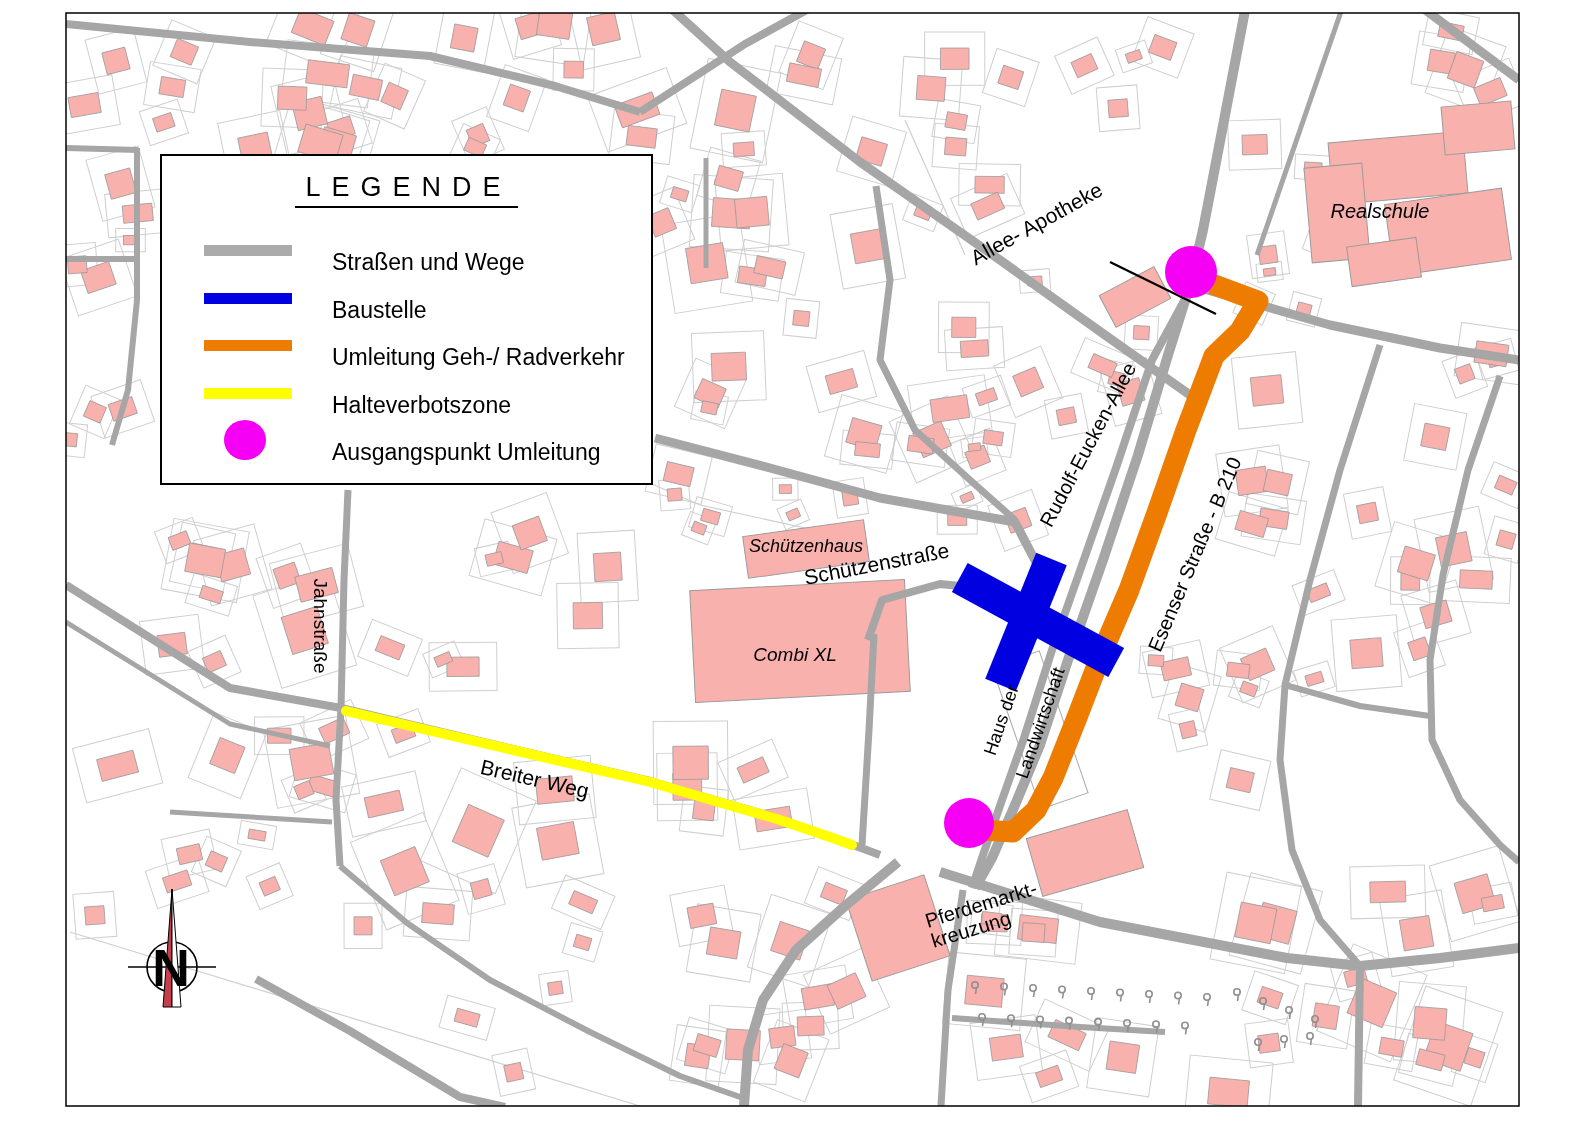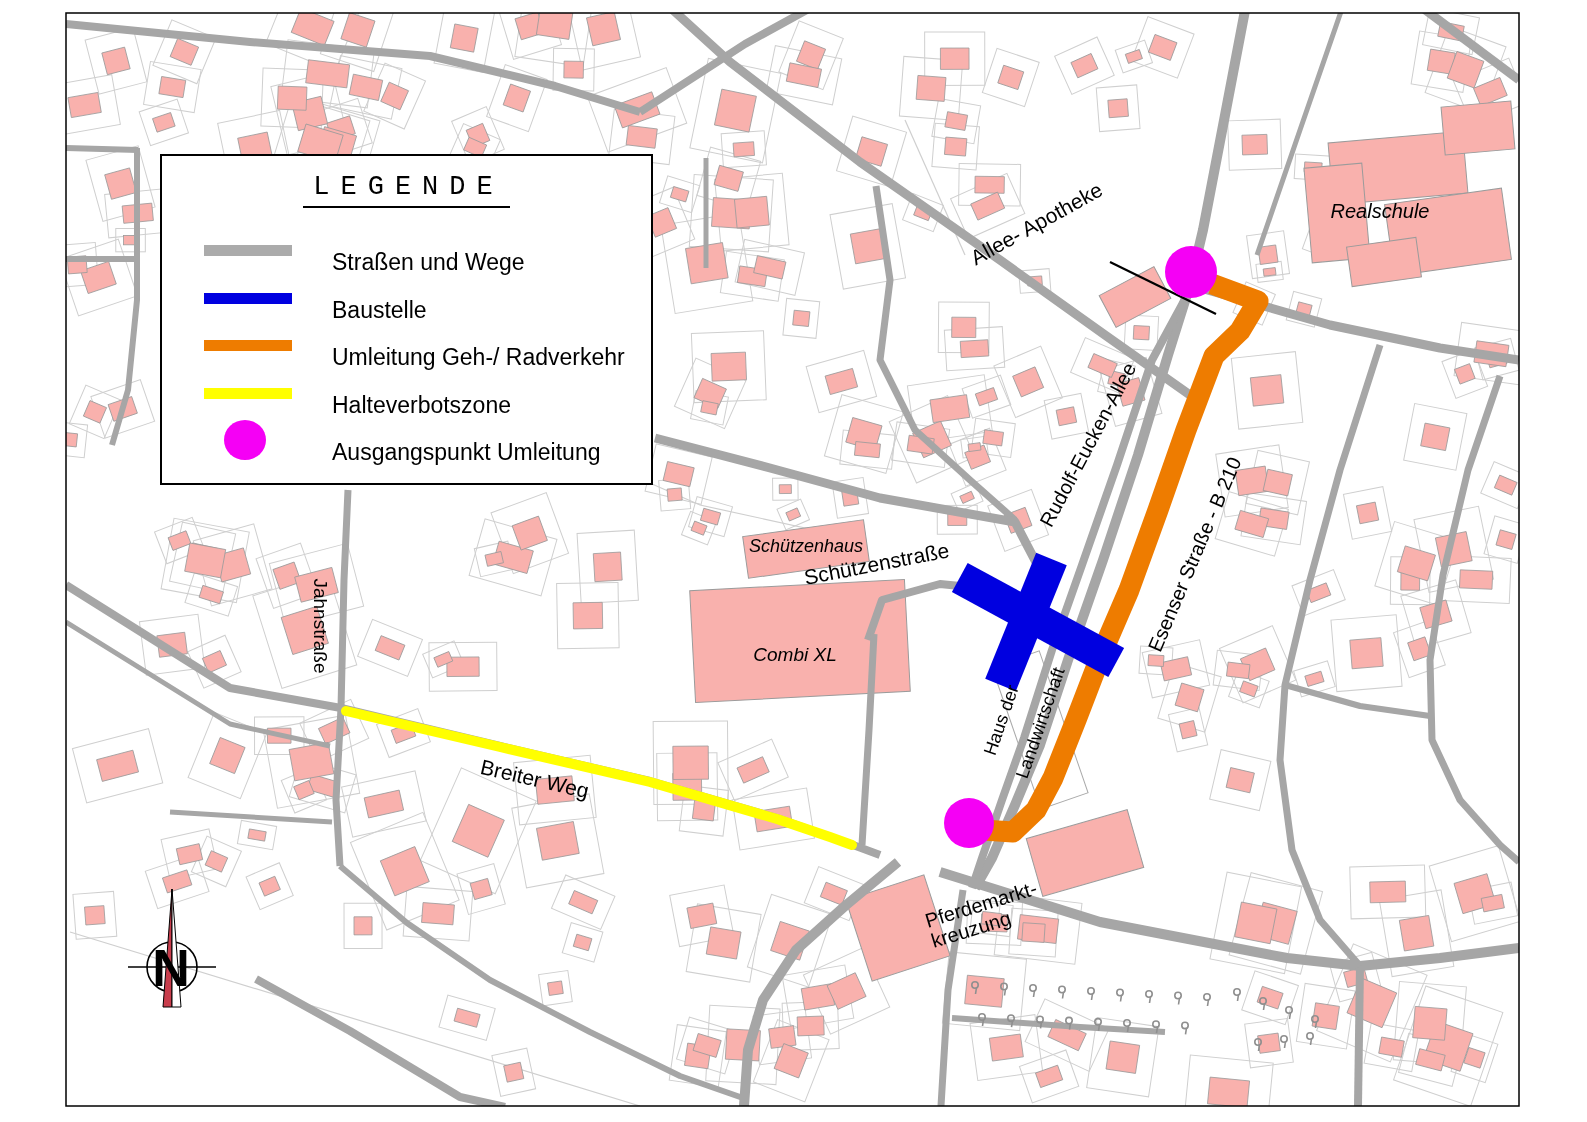--- a/index.html
+++ b/index.html
@@ -2,21 +2,21 @@
 <html><head>
 <meta charset="utf-8">
 <style>
   html,body{margin:0;padding:0;background:#ffffff;}
   .stage{position:relative;width:1587px;height:1122px;background:#ffffff;overflow:hidden;
          font-family:"Liberation Sans", sans-serif;}
   #map-svg{position:absolute;left:0;top:0;}
   
   .legend{position:absolute;left:160px;top:154px;width:493px;height:331px;background:#ffffff;
           border:2px solid #000;box-sizing:border-box;}
-  .legend-title{text-align:center;margin-top:16px;font-size:27px;color:#000;font-family:Liberation Mono, monospace;}
+  .legend-title{text-align:center;margin-top:16px;font-size:27px;color:#000;}
   .legend-title span{letter-spacing:11px;border-bottom:2px solid #000;padding:0 6px 4px 10px;}
   .legend-item{position:absolute;left:42px;display:flex;align-items:center;height:32px;}
   .sw-line{width:88px;height:11px;flex:none;}
   .sw-dot{width:42px;height:40px;border-radius:50%;flex:none;margin-left:20px;}
   .legend-label{font-size:23px;color:#000;white-space:nowrap;margin-top:25px;}
   .li-0{top:78px}.li-1{top:126px}.li-2{top:173px}.li-3{top:221px}
   .li-4{top:262px;height:44px}
   .li-0 .legend-label,.li-1 .legend-label,.li-2 .legend-label,.li-3 .legend-label{margin-left:40px;}
   .li-4 .legend-label{margin-left:66px;}
 </style>

